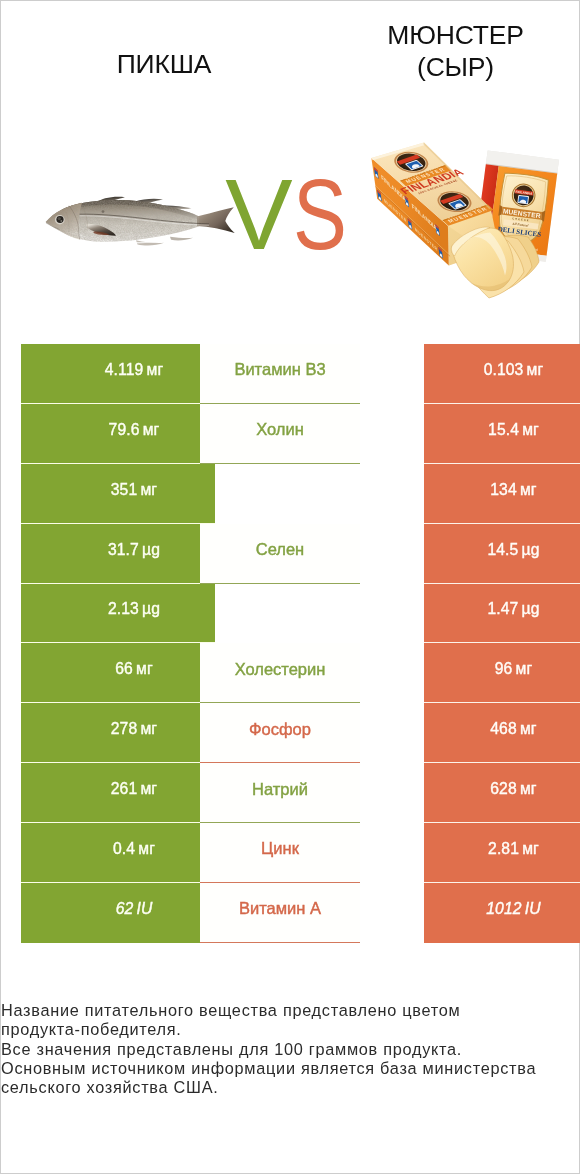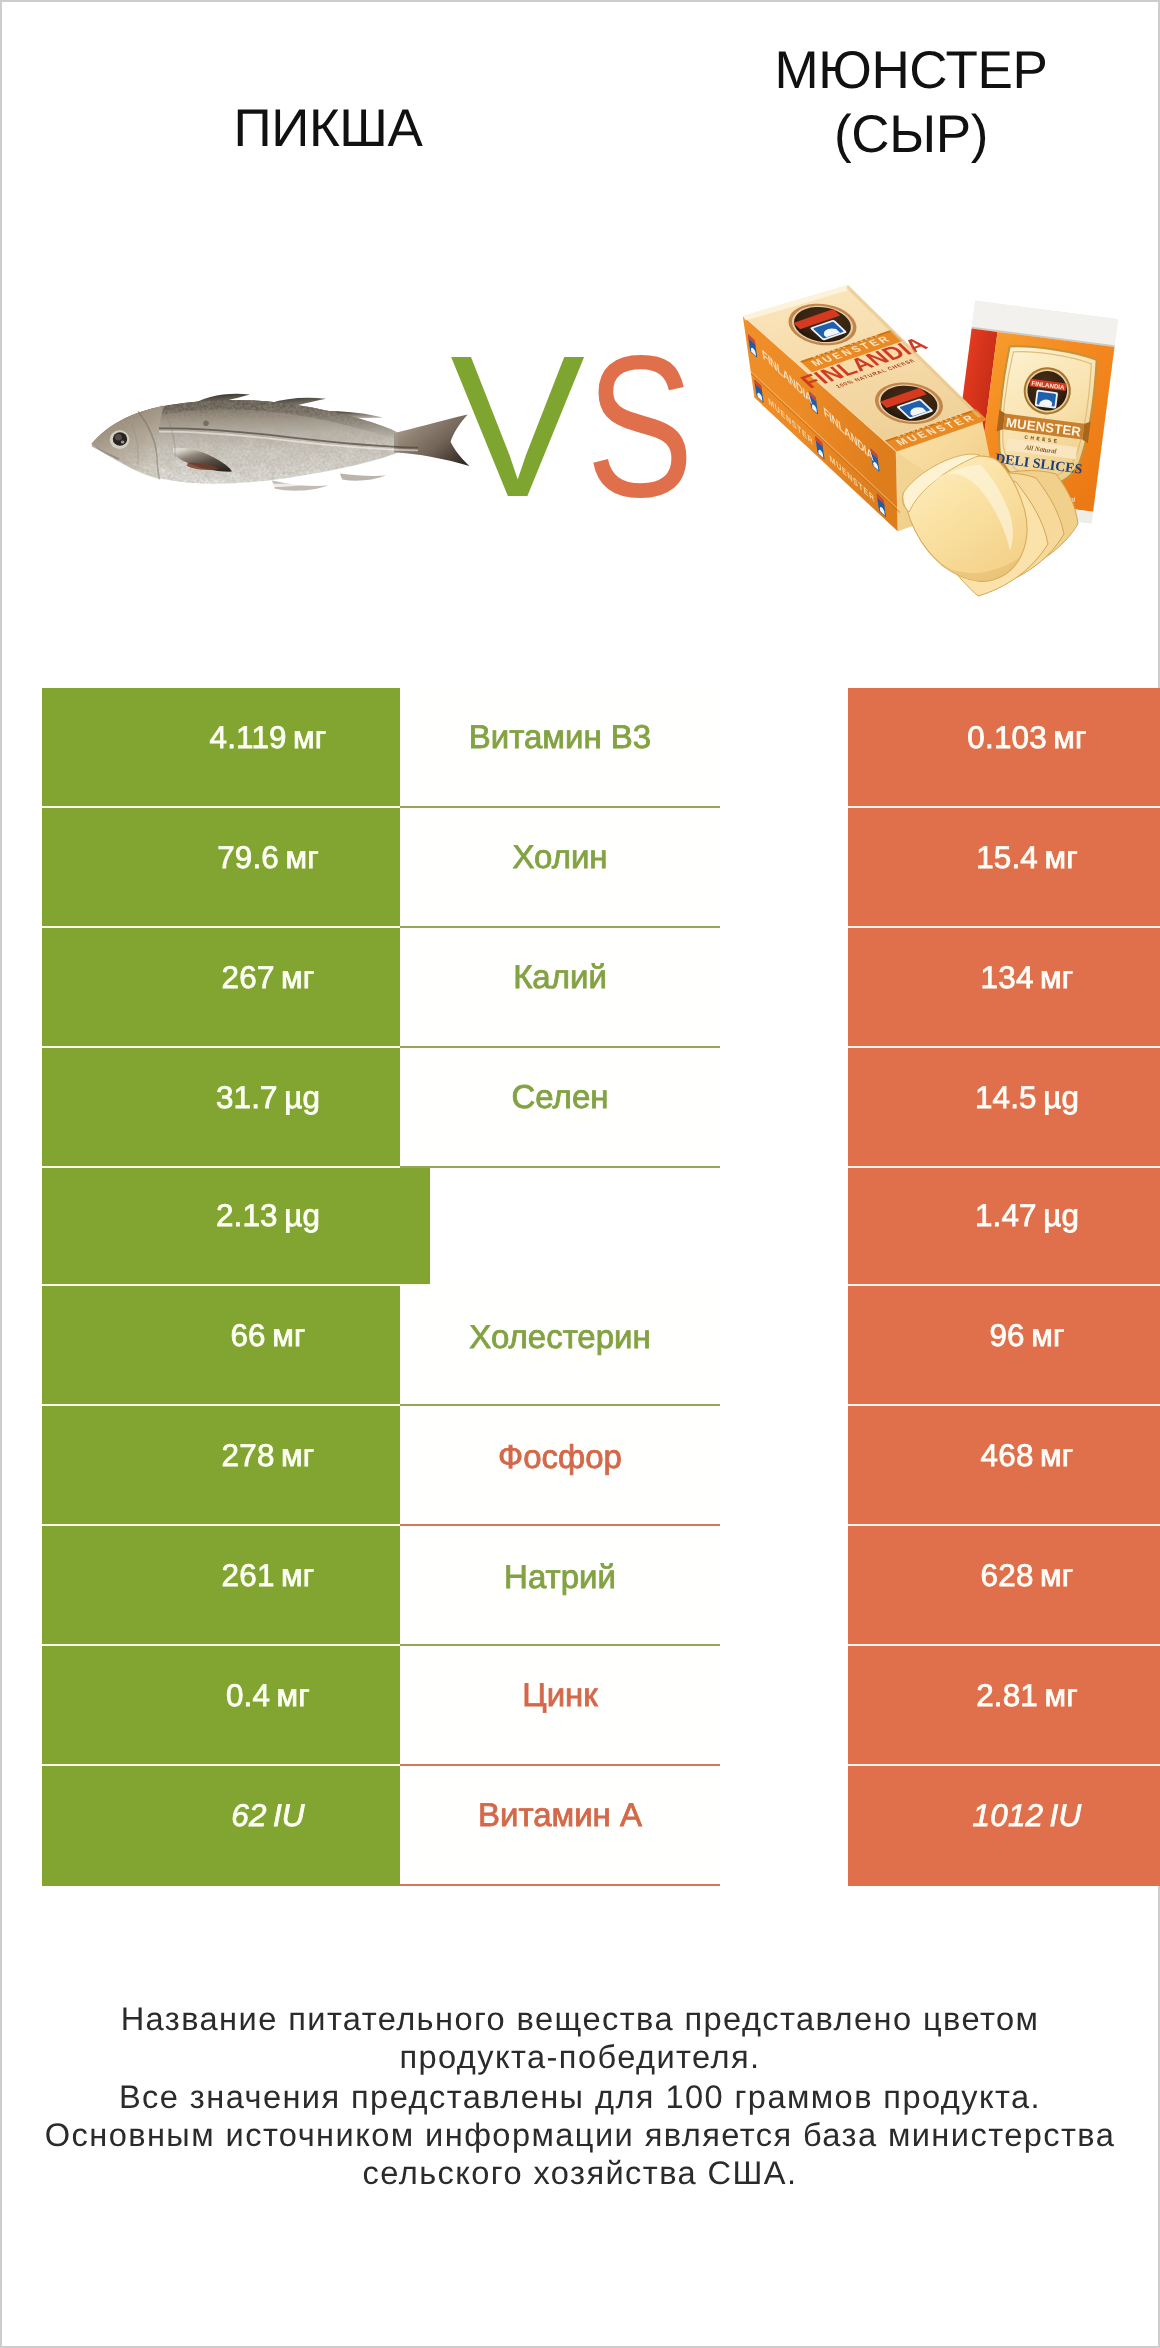--- a/index.html
+++ b/index.html
@@ -27,21 +27,21 @@
   .cell-l{left:0;width:194px;background:#82A532;color:#fdfff4;border-bottom:1px solid #fbfde8;padding-left:32px;}
   .cell-r{left:359px;width:179px;background:#E06F4C;color:#fffdf8;border-bottom:1px solid #fdf3ea;margin-left:44px;}
   .cell-m{left:179px;width:160px;background:#fffffd;border-bottom:1px solid;}
   .row:last-child .cell-l,.row:last-child .cell-r{border-bottom:0;font-style:italic;}
   .cell-m.win-green{color:#83a243;border-color:#93a757;}
   .cell-m.win-orange{color:#d4684a;border-color:#d4785c;}
   .val{font-size:15.7px;font-weight:400;letter-spacing:0.1px;white-space:nowrap;position:relative;top:-3.6px;-webkit-text-stroke:0.4px currentColor;}
   .val.u{font-size:15.7px;font-weight:400;margin-left:3.2px;letter-spacing:0.1px;}
   .name{font-size:16.5px;font-weight:400;letter-spacing:0px;white-space:nowrap;position:relative;top:-3.6px;-webkit-text-stroke:0.42px currentColor;}
   
-  .footer{position:absolute;left:0;top:1000px;width:578px;text-align:center;color:#2b2b2b;font-size:16.3px;line-height:19.3px;letter-spacing:0.72px;}
+  .footer{position:absolute;left:0;top:1000px;width:578px;color:#2b2b2b;font-size:16.3px;line-height:19.3px;letter-spacing:0.72px;}
 </style>
 </head>
 <body>
 
 <div class="page">
 
   <div class="hero">
     <div class="title title-left">ПИКША</div>
     <div class="title title-right">
       <div>МЮНСТЕР</div>
@@ -399,25 +399,22 @@
         <div class="cell cell-m win-green">
           <span class="name">Холин</span>
         </div>
         <div class="cell cell-r">
           <span class="val">15.4</span>
           <span class="val u">мг</span>
         </div>
       </div>
       <div class="row">
         <div class="cell cell-l">
-          <span class="val">267</span>
-          <span class="val u">мг</span>
-        </div>
-        <div class="cell cell-m win-green">
-          <span class="name">Калий</span>
+          <span class="val">351</span>
+          <span class="val u">мг</span>
         </div>
         <div class="cell cell-r">
           <span class="val">134</span>
           <span class="val u">мг</span>
         </div>
       </div>
       <div class="row">
         <div class="cell cell-l">
           <span class="val">31.7</span>
           <span class="val u">µg</span>

